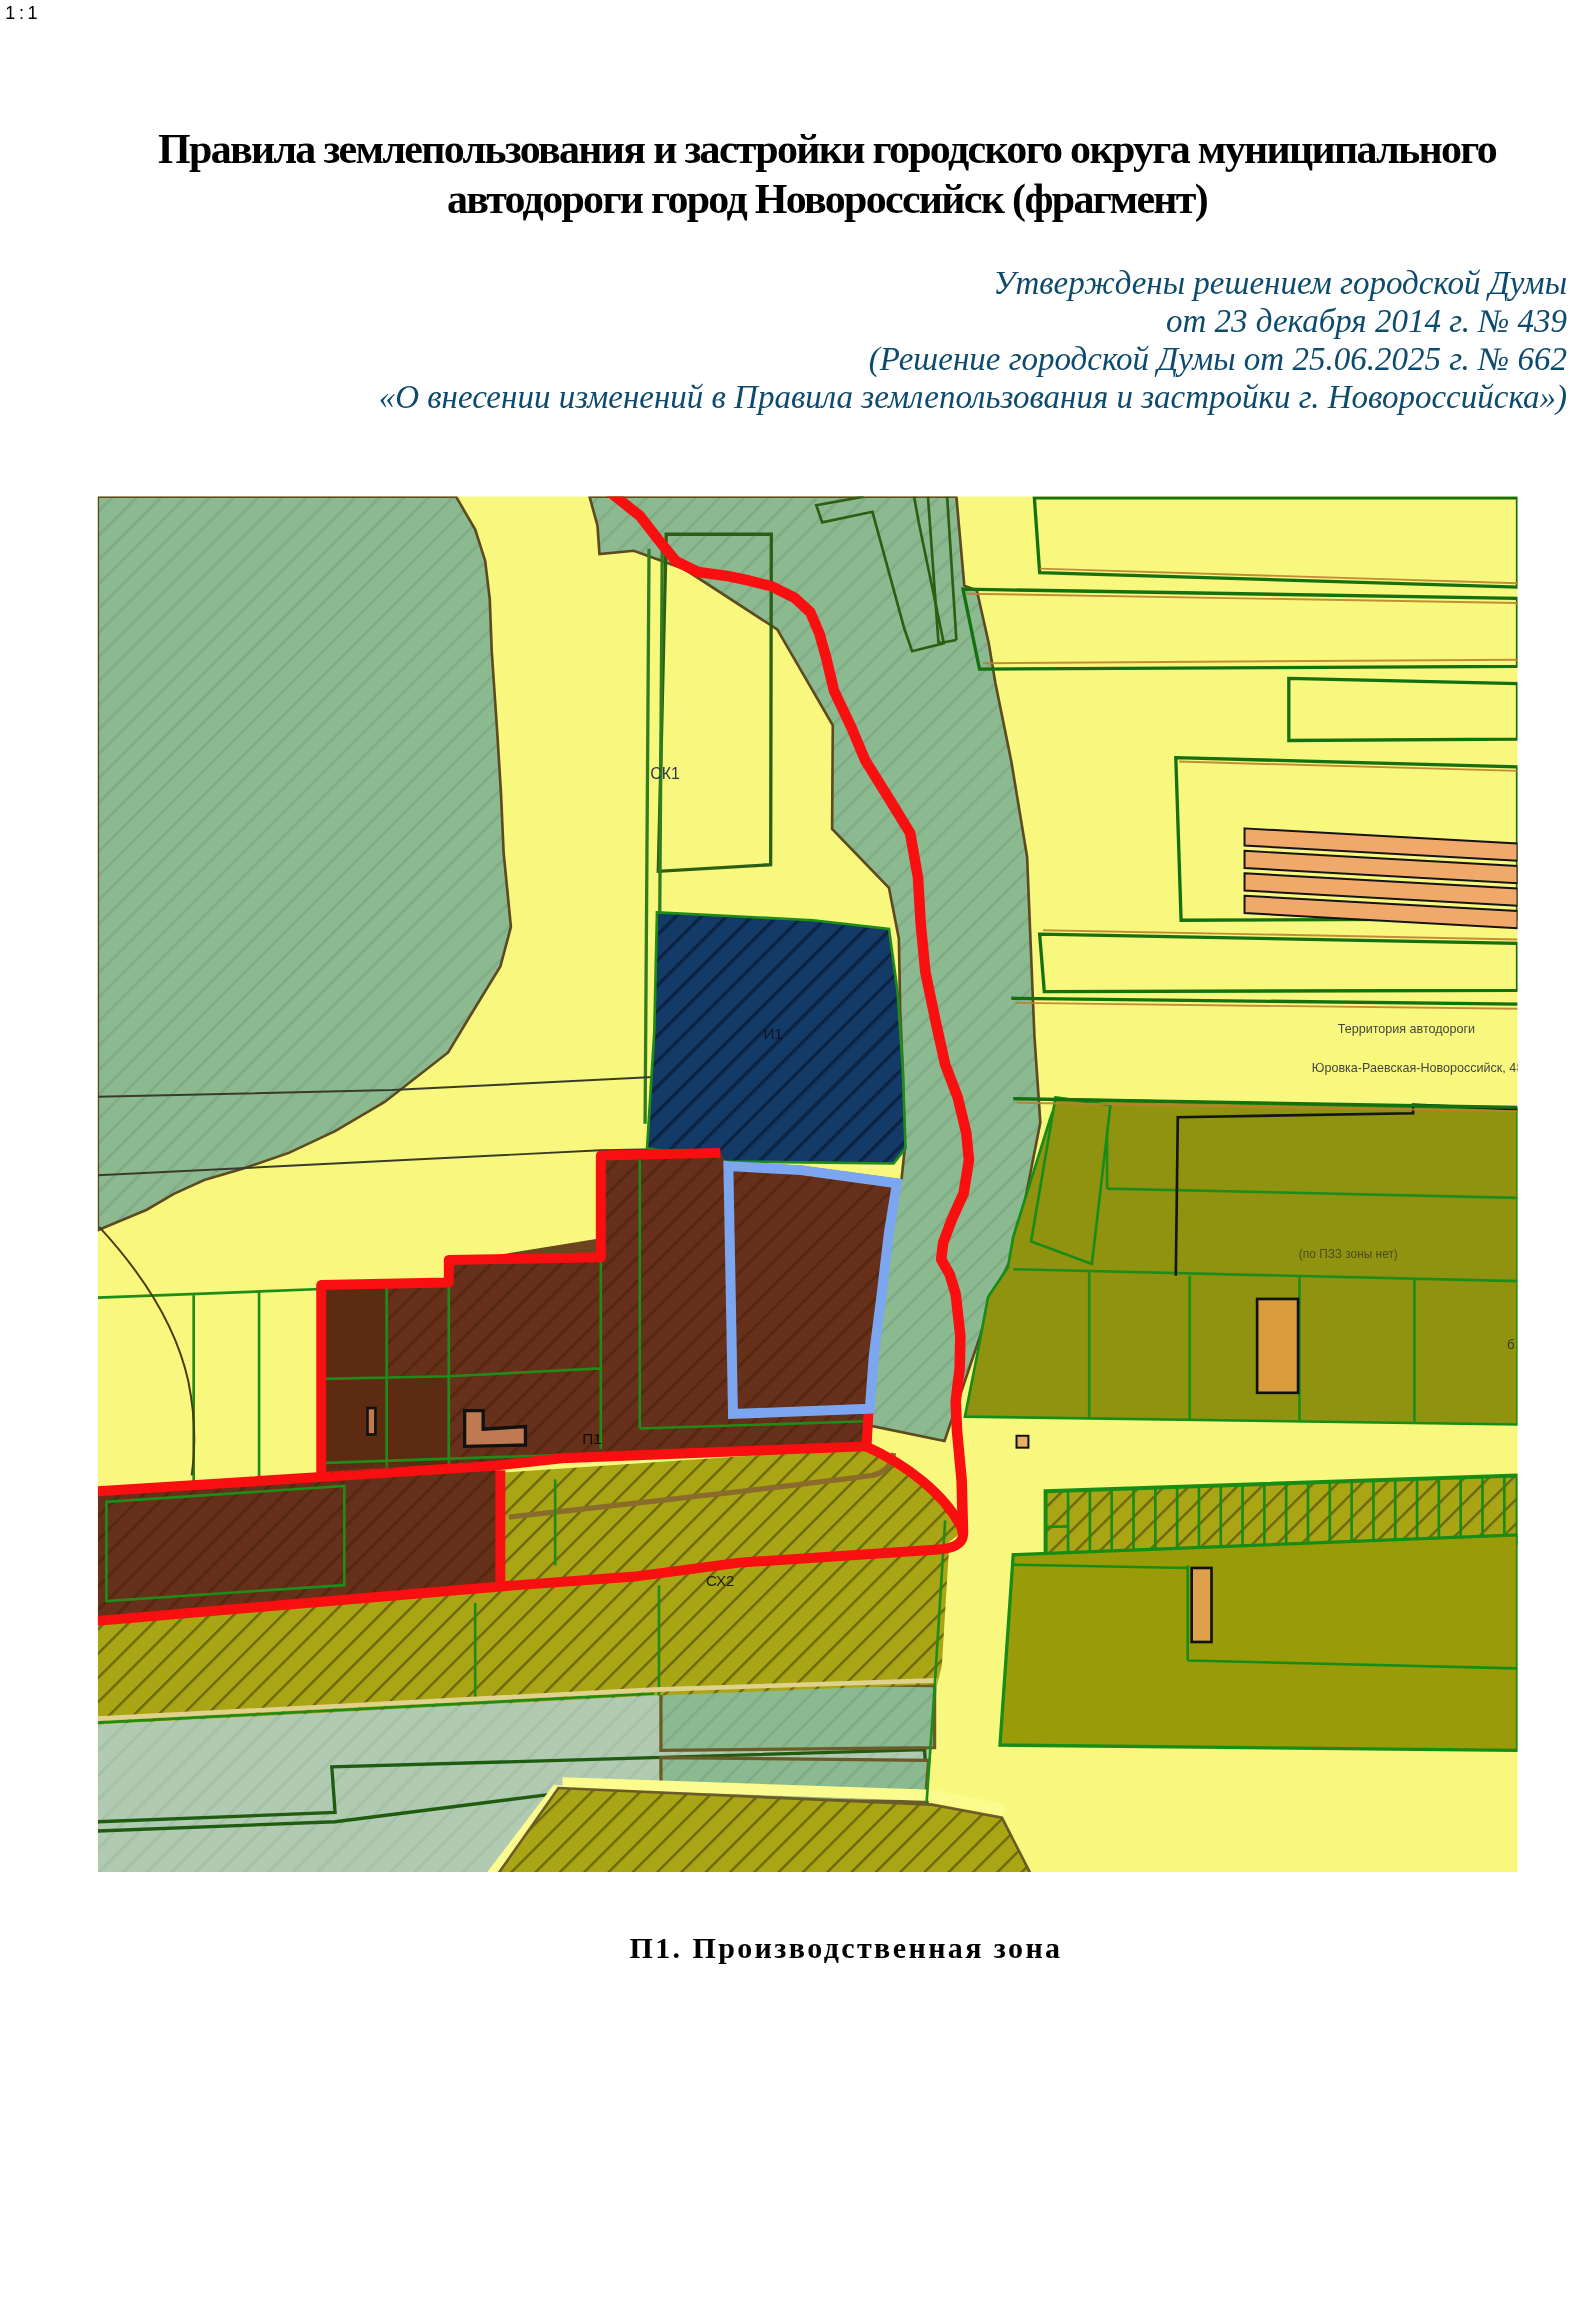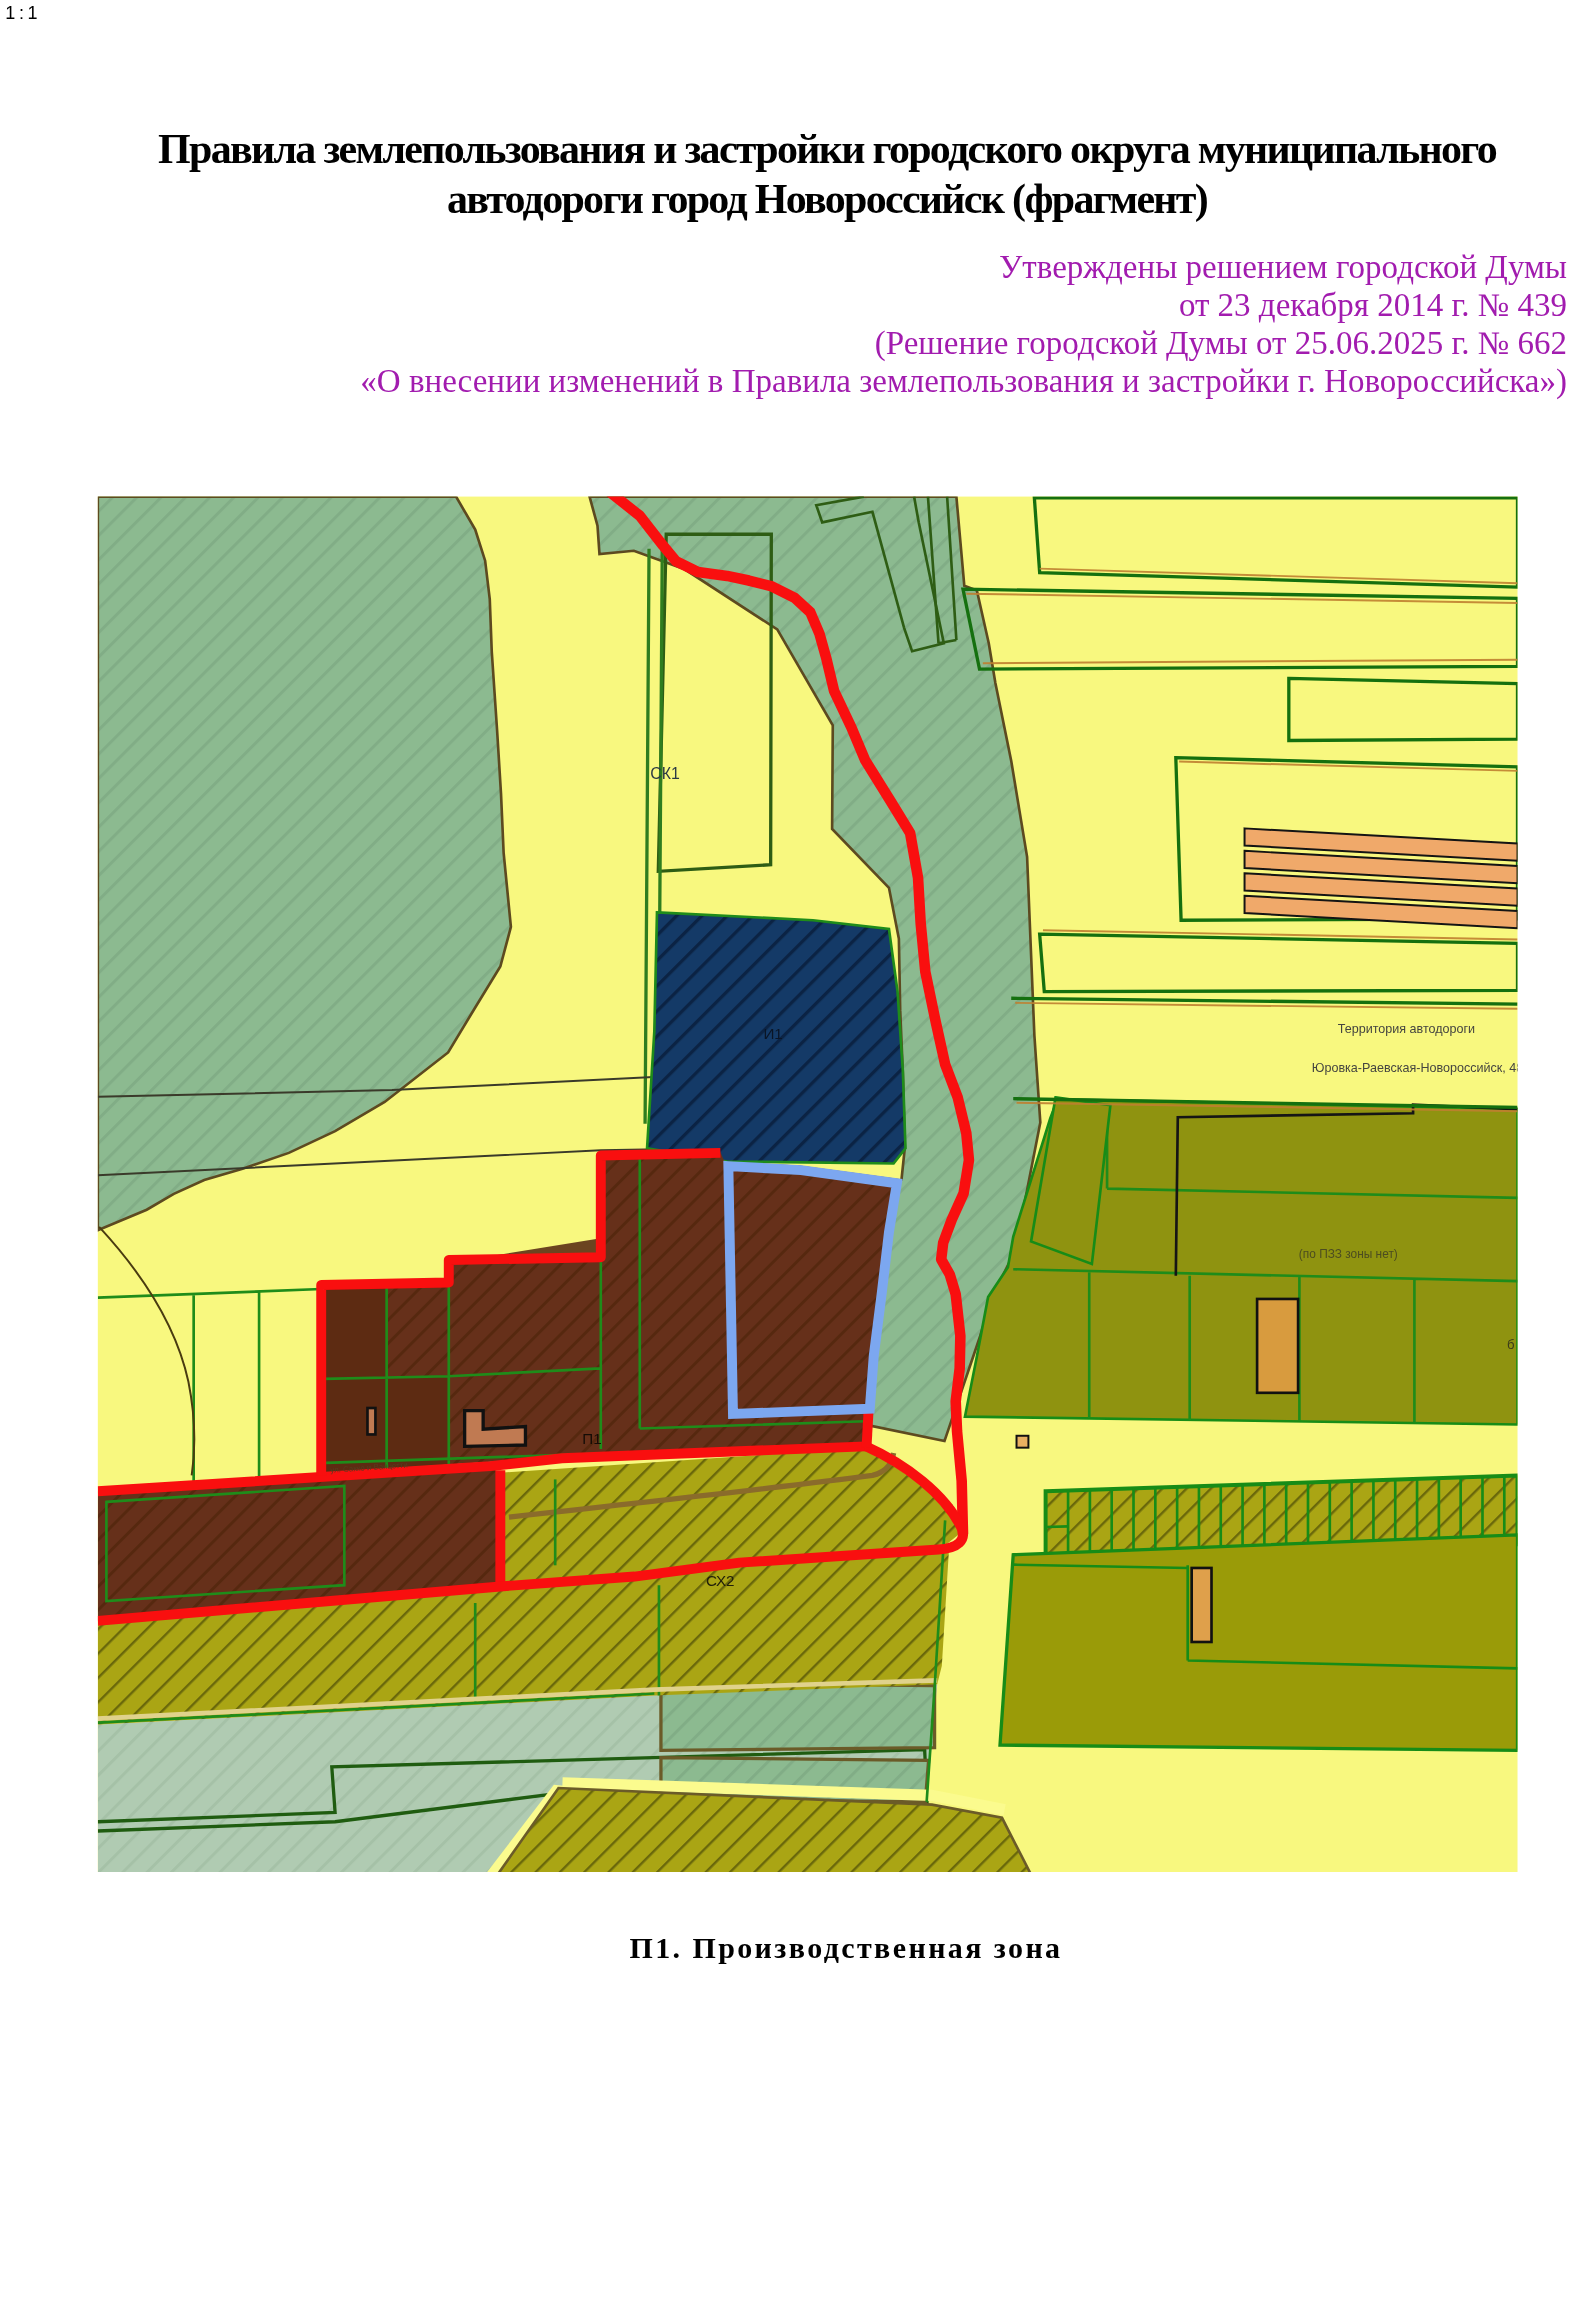--- a/index.html
+++ b/index.html
@@ -1,22 +1,22 @@
 <!DOCTYPE html>
 <html style="font-size:10.6px"><head>
 <meta charset="utf-8">
 <style>
   html,body{margin:0;padding:0;background:#fff;}
   #page{position:relative;width:1577px;height:2027px;background:#ffffff;overflow:hidden;
         font-family:"Liberation Serif", serif;}
   .sans{font-family:"Liberation Sans", sans-serif;}
   #title{position:absolute;left:86px;top:124px;width:1482px;text-align:center;
          font-weight:bold;font-size:42px;line-height:50px;color:#000;letter-spacing:-1.7px;}
-  #approv{position:absolute;left:264px;top:248px;width:1303px;text-align:right;
-          font-size:33px;line-height:38px;color:#a21caf;}
+  #approv{position:absolute;left:264px;top:264px;width:1303px;text-align:right;
+          font-style:italic;font-size:33px;line-height:38px;color:#0c4a6e;}
   #caption{position:absolute;left:0px;top:1931px;width:1692px;text-align:center;
            font-weight:bold;font-size:30px;letter-spacing:2.4px;color:#000;}
   #scale11{position:absolute;left:5.3px;top:3.3px;font-size:18px;letter-spacing:-0.7px;color:#000;}
 </style>
 </head>
 <body>
 <div id="page">
 
   <div id="scale11" class="sans">1 : 1</div>
 

